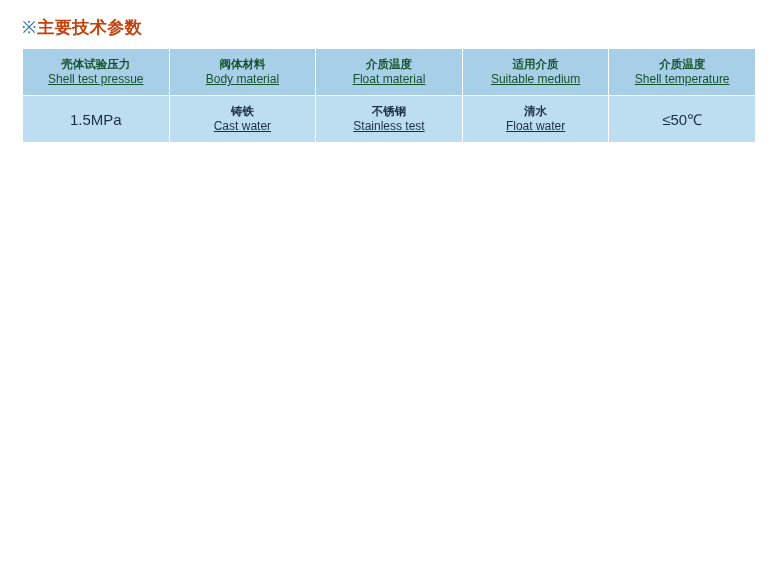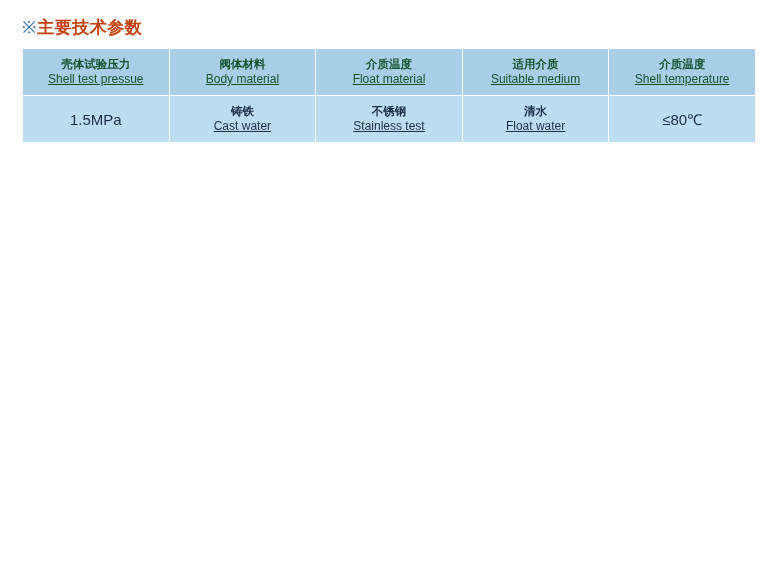--- a/index.html
+++ b/index.html
@@ -136,19 +136,19 @@
         </td>
         <td>
           <span class="cell-cn">不锈钢</span>
           <span class="cell-en">Stainless test</span>
         </td>
         <td>
           <span class="cell-cn">清水</span>
           <span class="cell-en">Float water</span>
         </td>
         <td>
-          <span class="cell-single">≤80℃</span>
+          <span class="cell-single">≤50℃</span>
         </td>
       </tr>
     </tbody>
   </table>
 
 </div>
 
 </body></html>

